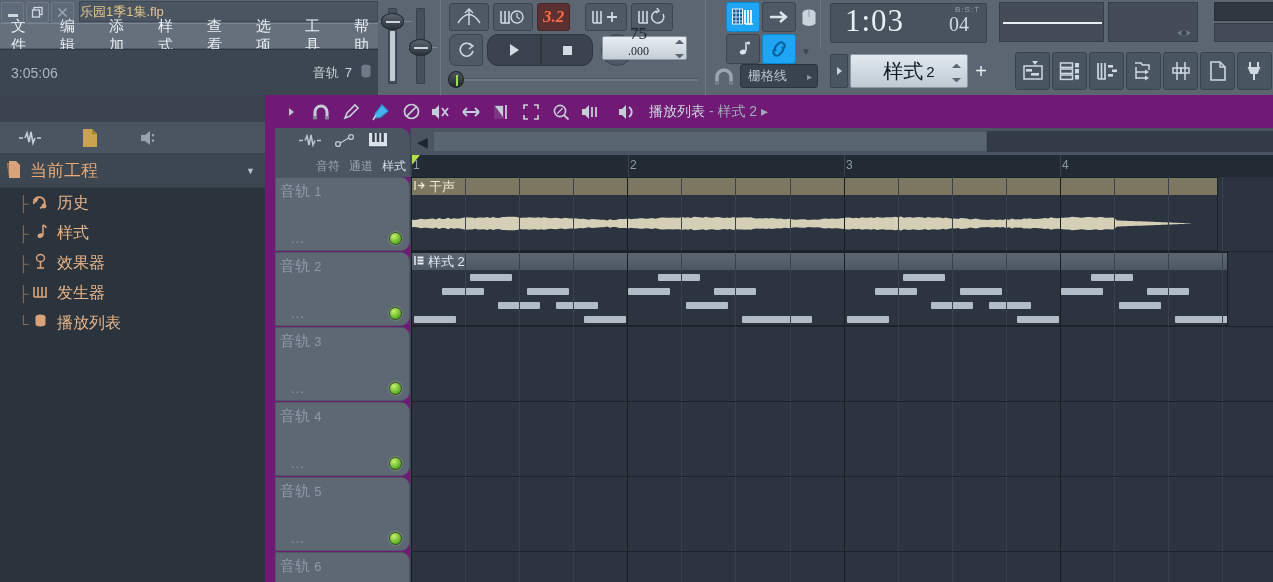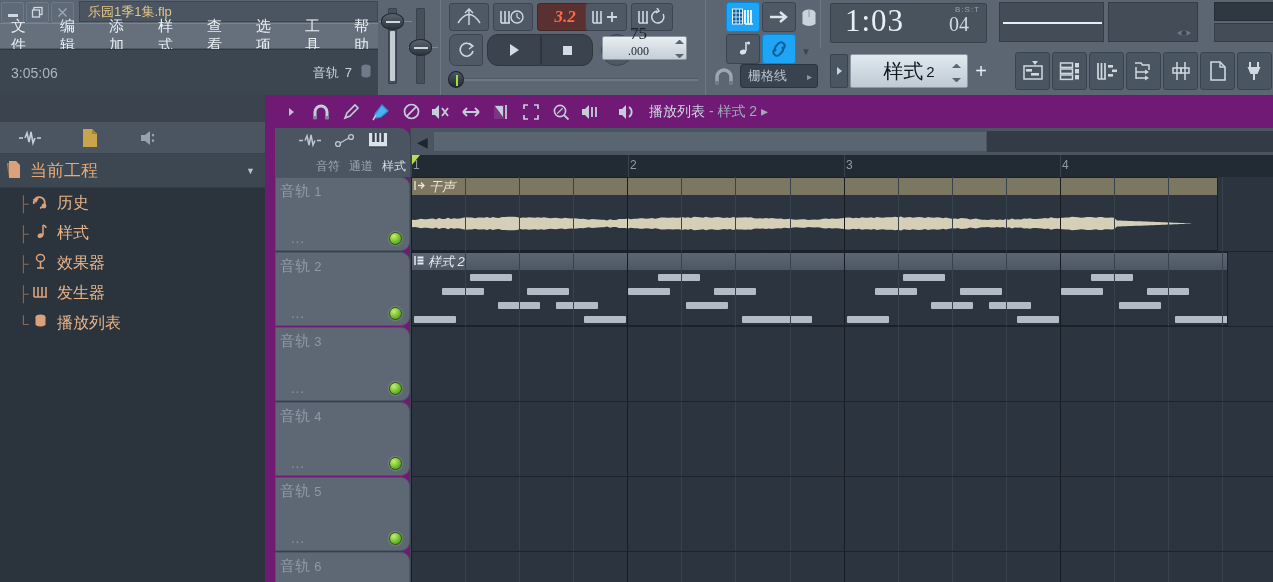--- a/index.html
+++ b/index.html
@@ -16,21 +16,21 @@
   
   .topleft { position:absolute; left:0; top:0; width:378px; height:95px; background:#5b6672; }
   .titlebar { position:absolute; left:0; top:0; width:378px; height:23px; background:#5b6672;
               display:flex; align-items:center; }
   .wbtn { width:23px; height:21px; margin:1px 1px 0 1px; background:#5e6a77;
           border:1px solid #6e7a88; border-radius:2px; display:flex; align-items:center;
           justify-content:center; color:#b8c2cc; font-size:11px; }
   .wbtn.min span{ display:block; width:10px; height:3px; background:#cfd8e0; margin-top:6px;}
   .wbtn svg{ display:block; }
   .titlefield { flex:1; height:21px; margin-left:4px; background:#4a5561; border:1px solid #3d4753;
-                display:flex; align-items:center; padding-left:8px; color:#e2c48a; font-size:13px;}
+                display:flex; align-items:center; color:#e2c48a; font-size:13px;}
   .menubar { position:absolute; left:0; top:23px; width:378px; height:26px; background:#65707c;
              border-top:1px solid #7a8592; border-bottom:1px solid #4e5864;
              display:flex; align-items:center; gap:16px; padding-left:2px; }
   .menubar .mi { padding:2px 9px; color:#e8eef3; font-size:15px; cursor:default; }
   .infobar { position:absolute; left:0; top:49px; width:378px; height:46px; background:#3c4650;
              border-top:1px solid #2f3842; display:flex; align-items:center; }
   .infobar .tcode { color:#a9b6c2; font-size:14px; padding-left:11px; }
   .infobar .right { margin-left:auto; display:flex; align-items:center; gap:6px; padding-right:4px;}
 
   
@@ -178,21 +178,21 @@
   .led{ position:absolute; right:7px; bottom:5px; width:13px; height:13px; border-radius:50%;
         background:radial-gradient(circle at 35% 30%, #c8f06a, #59b022 70%, #3e7d18);
         border:1px solid #3e4a35; box-shadow:0 0 2px #8ade45;}
 
   .grid{ position:absolute; left:145px; top:82px; width:863px; bottom:0; background:#2c353f;
          border-left:1px solid #3d4751; overflow:hidden;}
   .gv{ position:absolute; top:0; bottom:0; width:1px; background:#38424d;}
   .gv.bar{ background:#171d24; }
   .gh{ position:absolute; left:0; right:0; height:1px; background:#1c232a;}
 
-  .clip{ position:absolute; border:1px solid #1a2128; overflow:hidden;font-style:italic;}
+  .clip{ position:absolute; border:1px solid #1a2128; overflow:hidden;}
   .clip .chdr{ position:absolute; left:0; top:0; right:0; height:17px; display:flex;
                align-items:center; padding-left:2px; gap:3px; font-size:13px;}
   .audioclip .chdr{ background:#7c7760; color:#efe7cf; }
   .audioclip{ background:#2c353f; }
   .patclip .chdr{ background:linear-gradient(#5d6774,#4d5763); color:#e4ecf3; }
   .patclip{ background:#2c353f; }
   .note{ position:absolute; height:7px; background:#b2bcc6; border-radius:1px; }
   .wavebox{ position:absolute; left:0; right:0; top:17px; bottom:0;}
 </style>
 </head>
@@ -265,21 +265,21 @@
       </svg>
     </div>
     <div class="tbtn" style="left:52px; top:3px; width:40px; height:28px;">
       <svg width="28" height="18" viewBox="0 0 28 18">
         <path d="M2 3 L2 15 M6 3 L6 15 M10 3 L10 15" stroke="#cfd8e0" stroke-width="1.6"></path>
         <path d="M2 15 L11 15" stroke="#cfd8e0" stroke-width="1.6"></path>
         <circle cx="18" cy="9" r="6" fill="none" stroke="#cfd8e0" stroke-width="1.4"></circle>
         <path d="M18 5 L18 9 L21 11" stroke="#cfd8e0" stroke-width="1.2" fill="none"></path>
       </svg>
     </div>
-    <div class="tbtn red" style="left:96px; top:3px; width:56px; height:28px;">3.2</div>
+    <div class="tbtn red" style="left:96px; top:3px; width:33px; height:28px;">3.2</div>
     <div class="tbtn" style="left:144px; top:3px; width:42px; height:28px;">
       <svg width="30" height="18" viewBox="0 0 30 18">
         <path d="M2 3 L2 15 M6 3 L6 15 M10 3 L10 15 M2 15 L11 15" stroke="#cfd8e0" stroke-width="1.6" fill="none"></path>
         <path d="M16 9 L26 9 M21 4 L21 14" stroke="#cfd8e0" stroke-width="1.8"></path>
       </svg>
     </div>
     <div class="tbtn" style="left:190px; top:3px; width:42px; height:28px;">
       <svg width="30" height="18" viewBox="0 0 30 18">
         <path d="M2 3 L2 15 M6 3 L6 15 M10 3 L10 15 M2 15 L11 15" stroke="#cfd8e0" stroke-width="1.6" fill="none"></path>
         <path d="M26 6 A6 6 0 1 1 20 3 M20 0 L22 3 L19 5" stroke="#cfd8e0" stroke-width="1.5" fill="none"></path>

